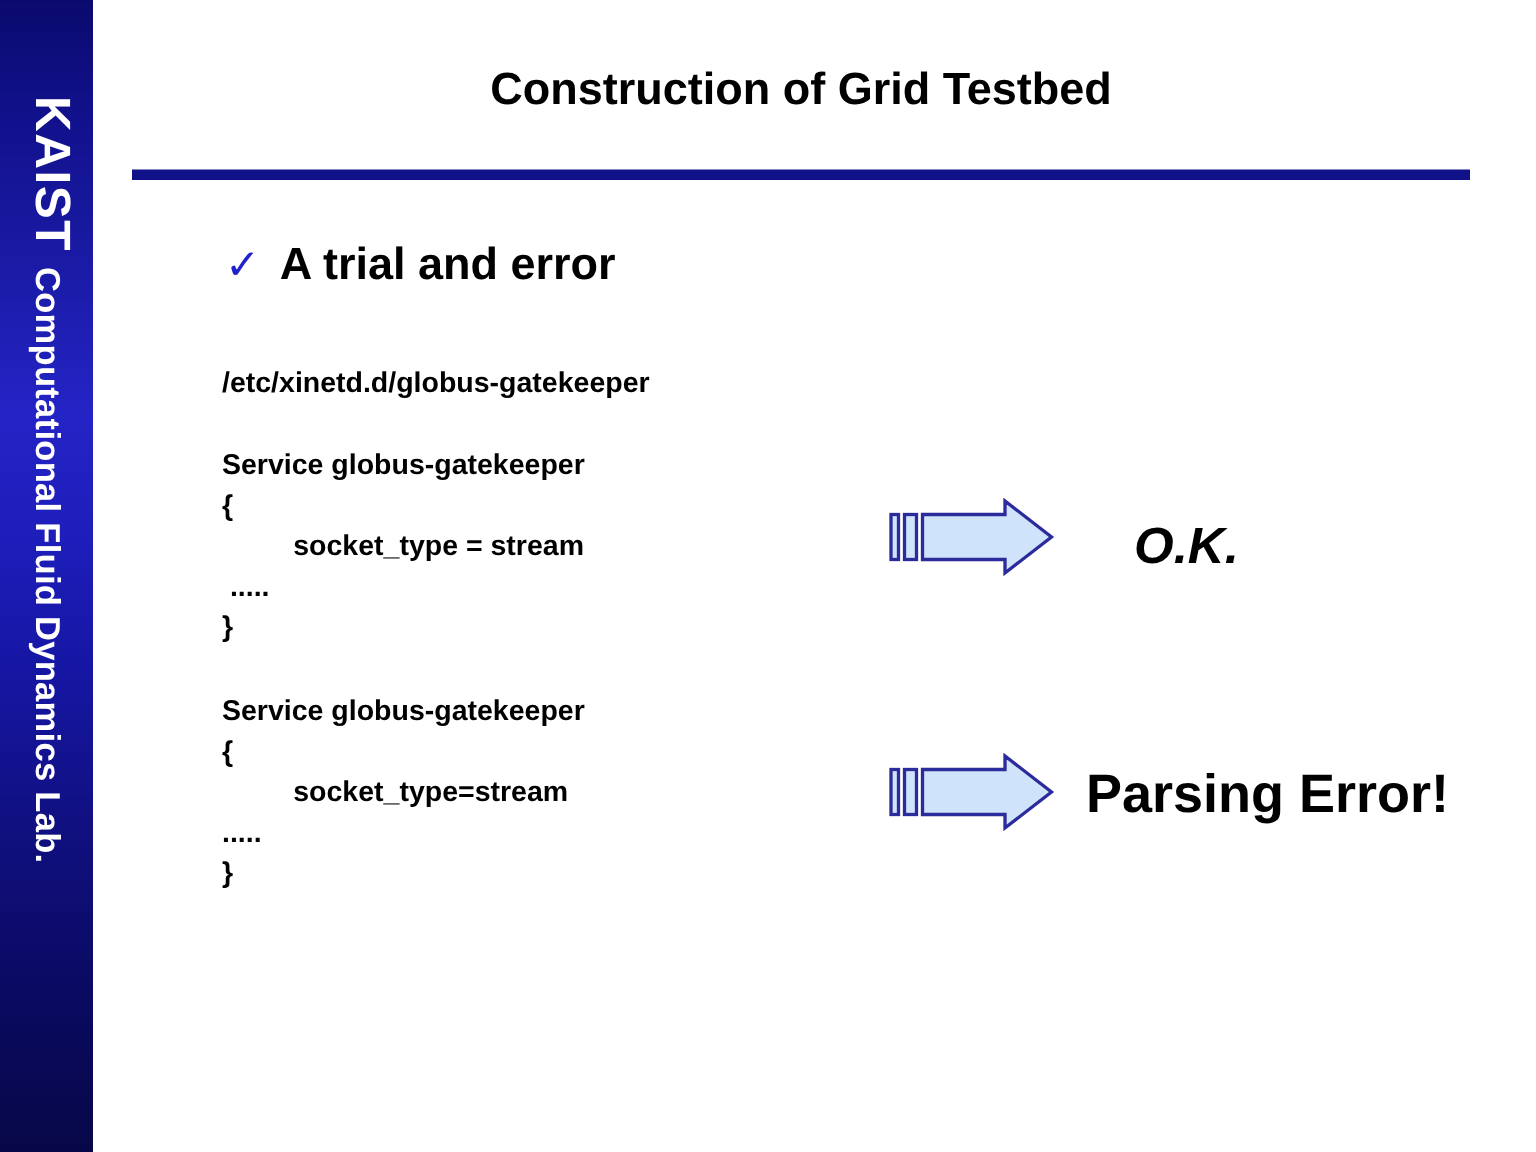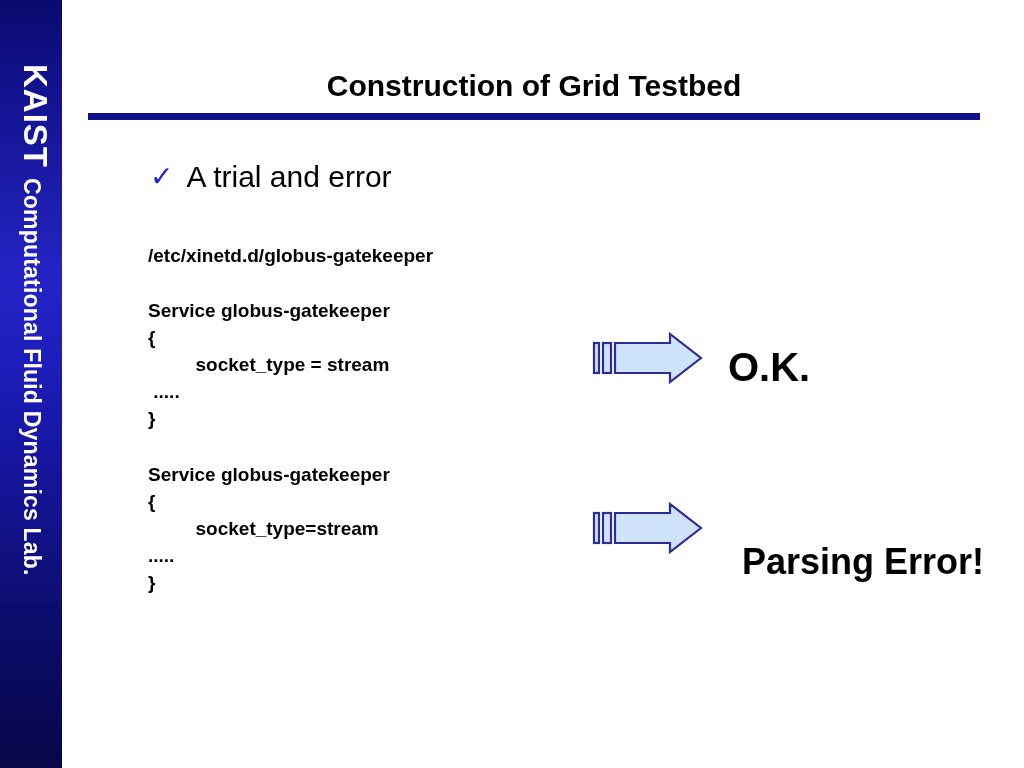--- a/index.html
+++ b/index.html
@@ -69,21 +69,21 @@
   }
   #sidebar-subtitle {
     font-size: 23px;
     letter-spacing: 0.2px;
   }
 
   
   #title {
     position: absolute;
     left: 88px;
-    top: 69px;
+    top: 43px;
     width: 892px;
     text-align: center;
     font-size: 30px;
     font-weight: bold;
     color: #000000;
     letter-spacing: 0px;
   }
   #title-rule {
     position: absolute;
     left: 88px;
@@ -103,21 +103,21 @@
     gap: 13px;
   }
   #bullet-check {
     font-size: 28px;
     line-height: 1;
     color: #2222cc;
     font-weight: bold;
   }
   #bullet-label {
     font-size: 30px;
-    font-weight: normal;
+    font-weight: bold;
     color: #000000;
   }
 
   
   .codeblock {
     position: absolute;
     left: 148px;
     font-size: 19px;
     font-weight: bold;
     color: #000000;
@@ -138,29 +138,29 @@
   #arrow-err { left: 592px; top: 502px; }
 
   
   .result {
     position: absolute;
     font-weight: bold;
     color: #000000;
     white-space: nowrap;
   }
   #result-ok {
-    left: 728px;
+    left: 756px;
     top: 345px;
-    font-size: 40px;
+    font-size: 34px;
+    font-style: italic;
   }
   #result-err {
     left: 724px;
-    top: 541px;
+    top: 508px;
     font-size: 36px;
-    margin-left: 18px;
   }
 </style>
 </head>
 <body>
 
 <div id="slide">
 
   <div id="sidebar">
     <div id="sidebar-inner">
       <div id="sidebar-text">

